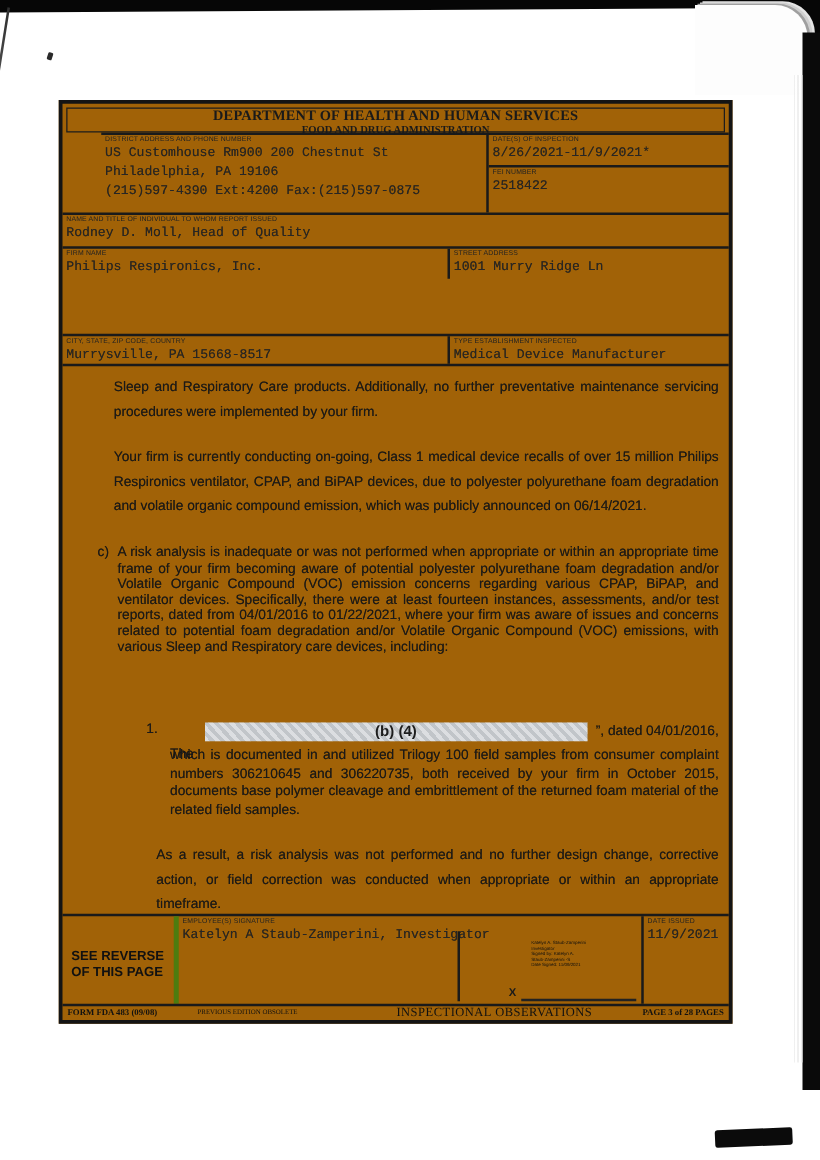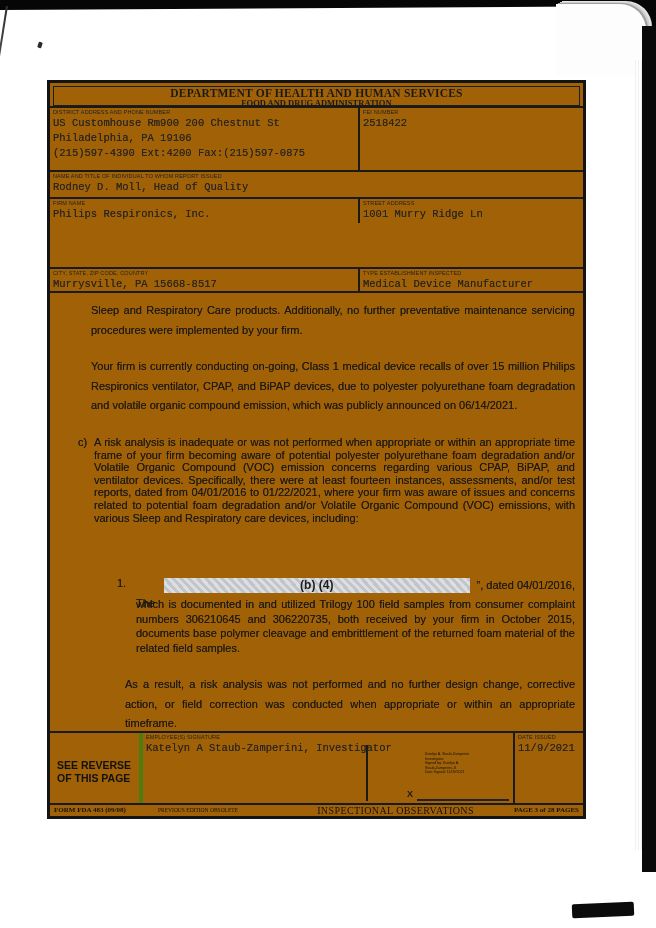--- a/index.html
+++ b/index.html
@@ -25,21 +25,21 @@
   .form{position:absolute;left:47px;top:80px;width:533px;height:733px;border:3px solid #141414;background:#a16207;
     box-sizing:content-box;display:flex;flex-direction:column;}
   .form-header{margin:3px 3px 0 3px;border:1px solid #1d1d1d;text-align:center;height:20px;padding-top:1px;box-sizing:border-box;}
   .fh1{font-family:"Liberation Serif",serif;font-weight:bold;font-size:11.5px;line-height:11px;letter-spacing:.2px;}
   .fh2{font-family:"Liberation Serif",serif;font-weight:bold;font-size:8.5px;line-height:8px;}
   .row{display:flex;border-top:2px solid #1a1a1a;box-sizing:border-box;}
   .cell{padding:1px 3px;box-sizing:border-box;}
   .lbl{font-size:5.5px;letter-spacing:.15px;color:#222;line-height:7px;white-space:nowrap;overflow:hidden;}
   .mono{font-family:"Liberation Mono","DejaVu Sans Mono",monospace;font-size:10.5px;color:#262626;line-height:15px;
     text-shadow:0 0 .3px rgba(0,0,0,.5);white-space:nowrap;}
-  .r-district{height:68px;}
+  .r-district{height:68px;margin-left:31px;}
   .c-left{width:310px;border-right:2px solid #1a1a1a;}
   .c-right{flex:1;display:flex;flex-direction:column;}
   .sub-dates{height:26px;border-bottom:2px solid #1a1a1a;}
   .r-name{height:28px;}
   .r-firm{height:28px;}
   .r-city{height:24px;margin-top:44px;}
   
   .obs{position:relative;height:468px;border-top:2px solid #1a1a1a;box-sizing:border-box;
     font-size:11px;text-shadow:0 0 .45px rgba(0,0,0,.6);}
   .obs p{margin:0;text-align:justify;}
@@ -97,20 +97,24 @@
   </div>
 
   <div class="row r-district">
     <div class="cell c-left">
       <div class="lbl">DISTRICT ADDRESS AND PHONE NUMBER</div>
       <div class="mono">US Customhouse Rm900 200 Chestnut St</div>
       <div class="mono">Philadelphia, PA 19106</div>
       <div class="mono">(215)597-4390 Ext:4200 Fax:(215)597-0875</div>
     </div>
     <div class="c-right">
+      <div class="cell sub-dates">
+        <div class="lbl">DATE(S) OF INSPECTION</div>
+        <div class="mono">8/26/2021-11/9/2021*</div>
+      </div>
       <div class="cell">
         <div class="lbl">FEI NUMBER</div>
         <div class="mono">2518422</div>
       </div>
     </div>
   </div>
 
   <div class="row r-name">
     <div class="cell" style="flex:1">
       <div class="lbl">NAME AND TITLE OF INDIVIDUAL TO WHOM REPORT ISSUED</div>

